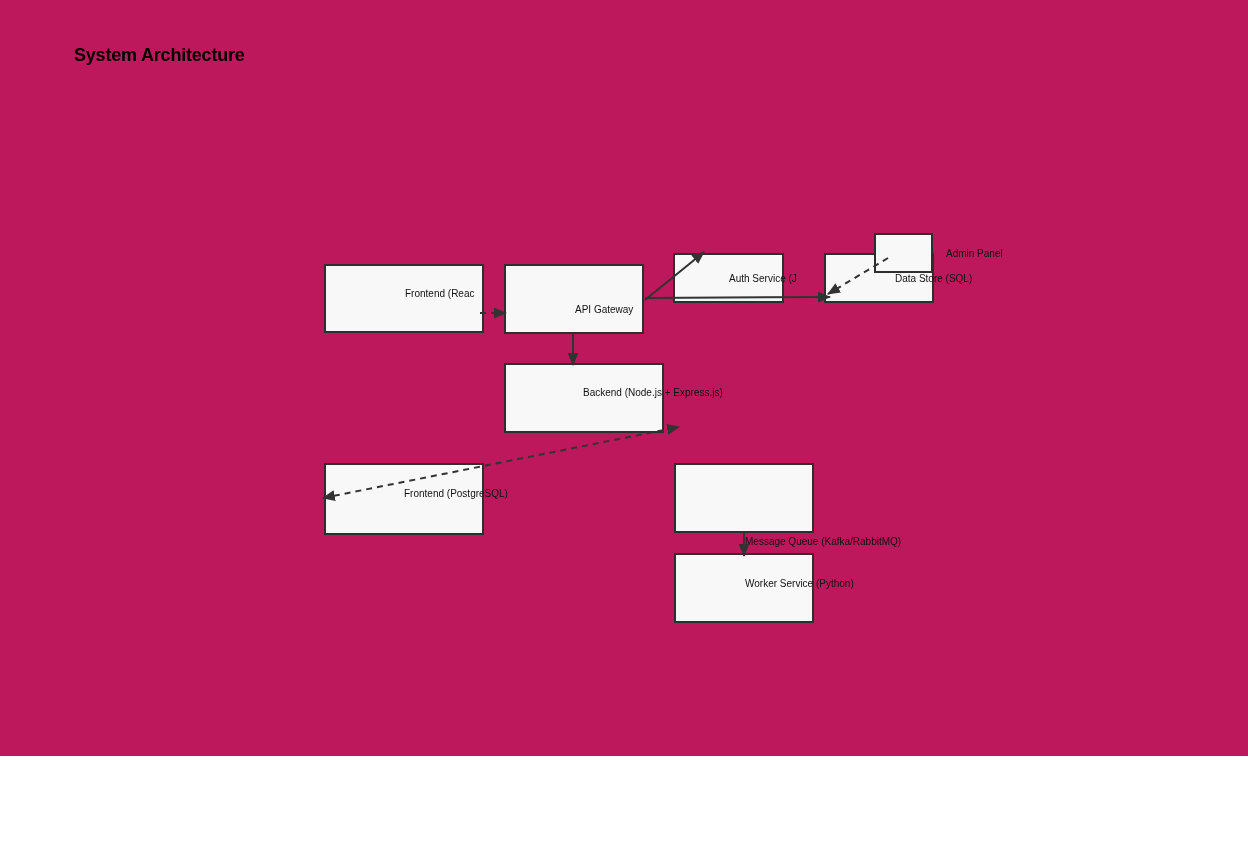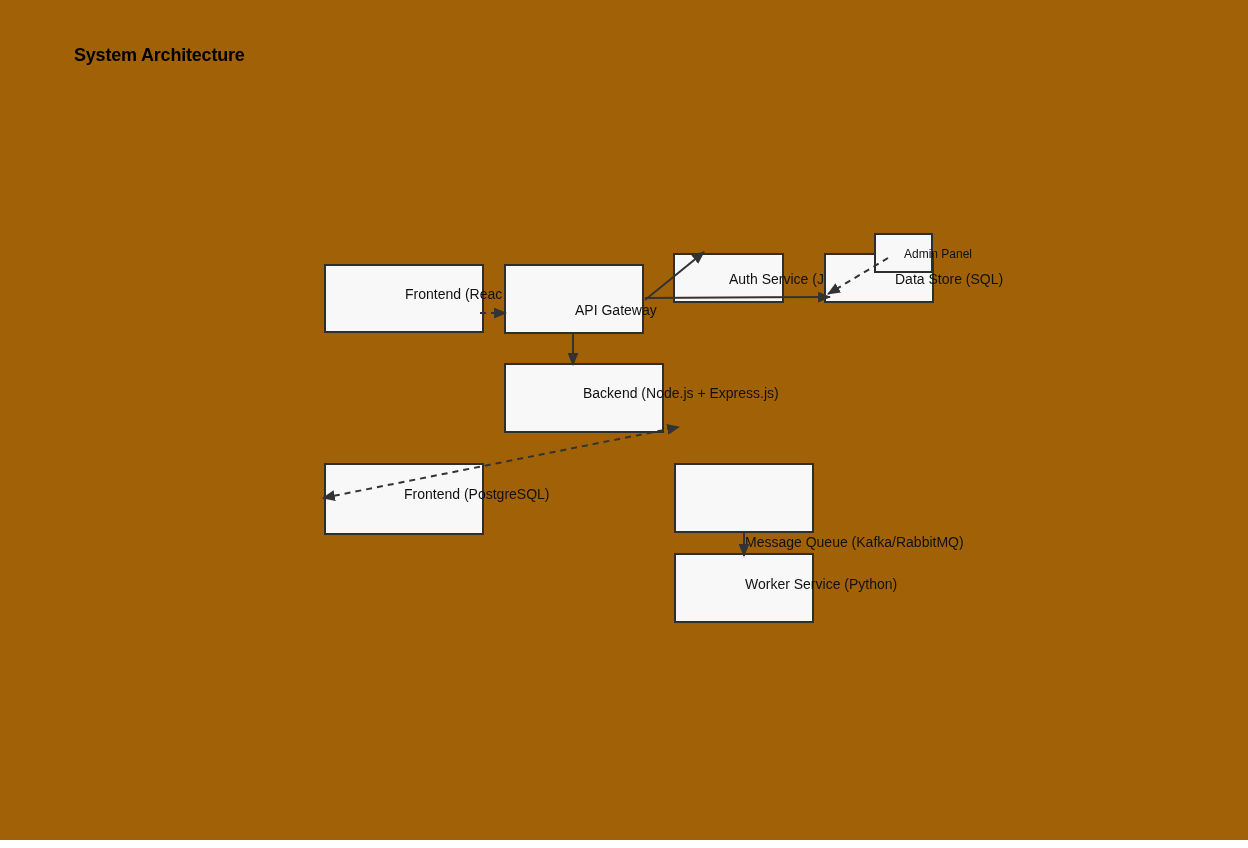--- a/index.html
+++ b/index.html
@@ -7,47 +7,47 @@
     padding: 0;
     width: 1248px;
     height: 848px;
     background: #ffffff;
     overflow: hidden;
     font-family: "Liberation Sans", sans-serif;
   }
   #canvas {
     position: relative;
     width: 1248px;
-    height: 840px;
-    background: #a16207;
+    height: 756px;
+    background: #be185d;
   }
   #diagram-title {
     position: absolute;
     left: 74px;
     top: 45px;
     font-size: 18px;
     font-weight: 700;
     letter-spacing: -0.2px;
     white-space: nowrap;
   }
   .node-box {
     position: absolute;
     box-sizing: border-box;
     border: 2px solid #2e2e2e;
     background: #f8f8f8;
   }
   .node-label {
     position: absolute;
     transform: translateY(-50%);
     white-space: nowrap;
-    font-size: 14px;
+    font-size: 10px;
     color: #111111;
     line-height: 1;
   }
-  .node-label.small { font-size: 12px; }
+  .node-label.small { font-size: 10px; margin-left: 42px; }
   #edges {
     position: absolute;
     left: 0;
     top: 0;
     width: 1248px;
     height: 848px;
     pointer-events: none;
   }
 </style>
 </head>

